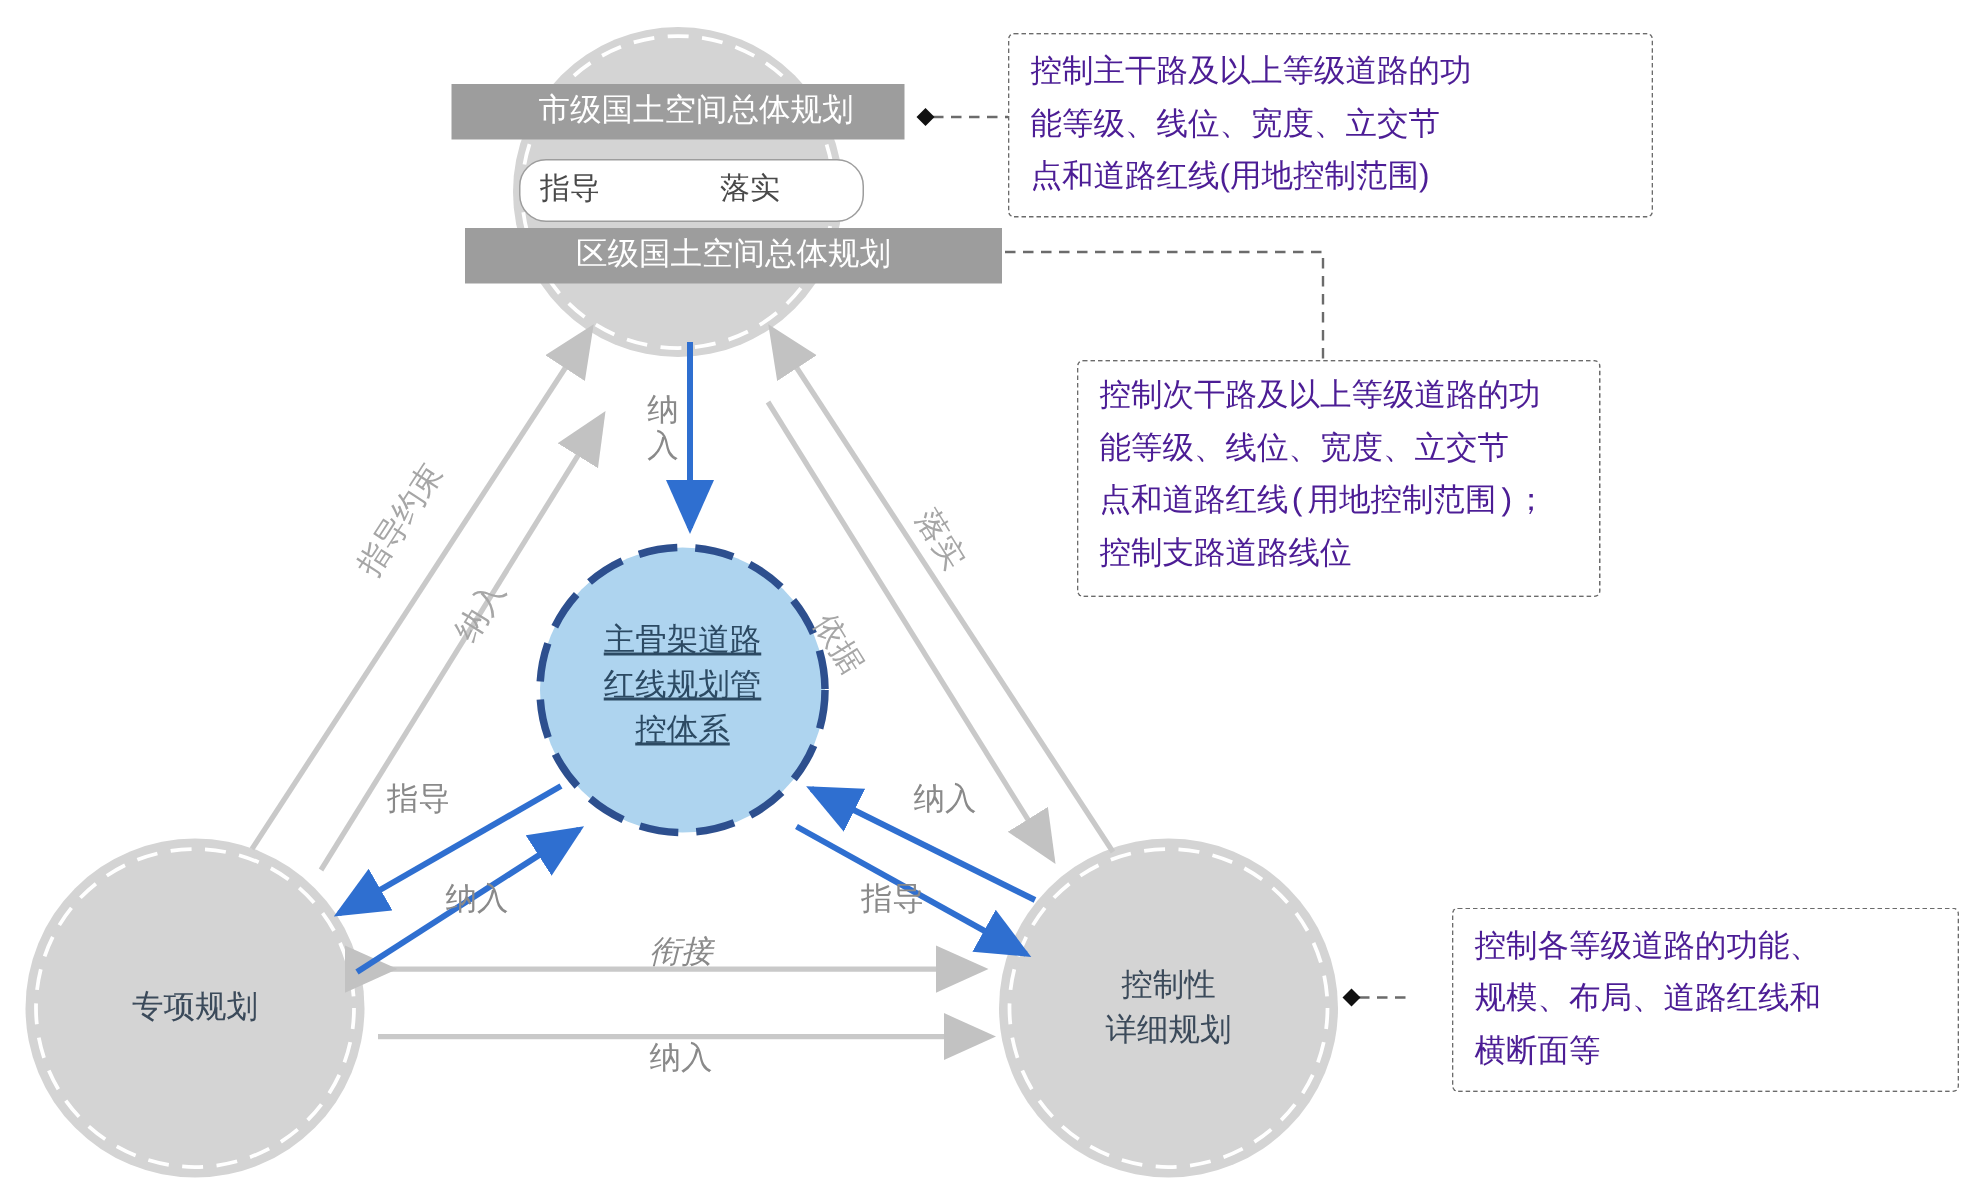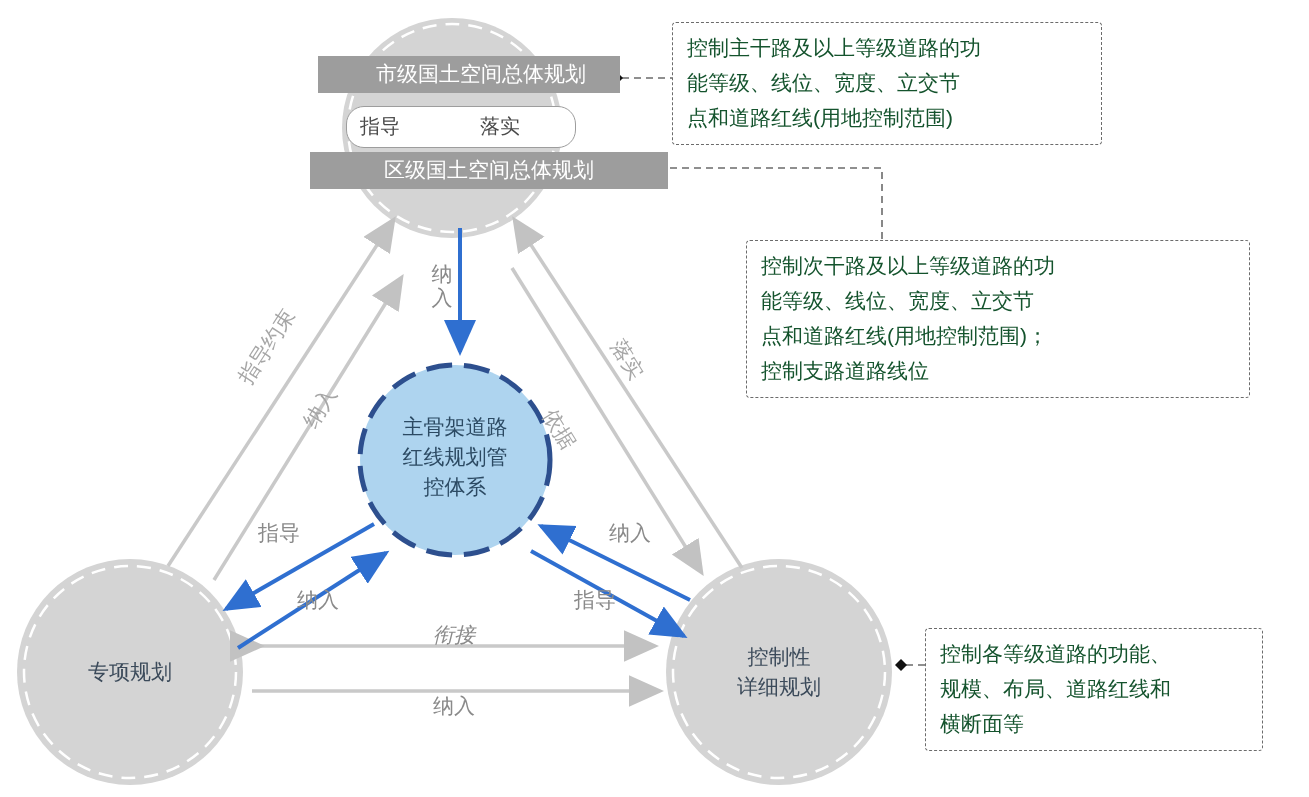--- a/index.html
+++ b/index.html
@@ -60,21 +60,21 @@
     font-size: 20px;
     line-height: 28px;
     color: #4a4a4a;
     white-space: nowrap;
   }
   .callout {
     position: absolute;
     border: 1.6px dashed #6b6b6b;
     border-radius: 4px;
     background: #ffffff;
-    color: #14532d;
+    color: #4c1d95;
     font-size: 21px;
     line-height: 35px;
     padding: 7px 12px 9px 14px;
     box-sizing: border-box;
     white-space: pre-line;
   }
   .edge-label {
     position: absolute;
     font-size: 21px;
     line-height: 25px;
@@ -168,47 +168,47 @@
       <path d="M622,168 L882,168 L882,240" stroke="#6b6b6b" stroke-width="1.6" fill="none" stroke-dasharray="7 5"></path>
       <path d="M617,162 L623,168 L617,174 L611,168 z" fill="#111111"></path>
     </g>
 
     <g>
       <path d="M906,665 L938,665" stroke="#6b6b6b" stroke-width="1.6" fill="none" stroke-dasharray="7 5"></path>
       <path d="M901,659 L907,665 L901,671 L895,665 z" fill="#111111"></path>
     </g>
   </svg>
 
-  <div class="bar-label" style="left:318px; top:56px; width:302px;padding-left:34px;">市级国土空间总体规划</div>
+  <div class="bar-label" style="left:301px; top:56px; width:302px;padding-left:34px;">市级国土空间总体规划</div>
 
   <div class="bar-label" style="left:310px; top:152px; width:358px;">区级国土空间总体规划</div>
 
   <div class="pill" style="left:346px; top:106px; width:230px; height:42px;"></div>
   <div class="pill-text" style="left:360px; top:112px;">指导</div>
   <div class="pill-text" style="left:480px; top:112px;">落实</div>
 
-  <div class="node-label center-label" style="left:355px; top:412px; width:200px;">主骨架道路
+  <div class="node-label center-label" style="left:355px; top:412px; width:200px;text-decoration:underline;">主骨架道路
 红线规划管
 控体系</div>
 
   <div class="node-label" style="left:679px; top:642px; width:200px;">控制性
 详细规划</div>
 
   <div class="node-label" style="left:30px; top:657px; width:200px;">专项规划</div>
 
   <div class="callout" style="left:672px; top:22px; width:430px;">控制主干路及以上等级道路的功
 能等级、线位、宽度、立交节
 点和道路红线(用地控制范围)</div>
 
-  <div class="callout" style="left:746px; top:240px; width:504px;">控制次干路及以上等级道路的功
+  <div class="callout" style="left:718px; top:240px; width:349px;font-family:Liberation Mono, monospace;">控制次干路及以上等级道路的功
 能等级、线位、宽度、立交节
 点和道路红线(用地控制范围)；
 控制支路道路线位</div>
 
-  <div class="callout" style="left:925px; top:605px; width:338px;margin-top:23px;">控制各等级道路的功能、
+  <div class="callout" style="left:968px; top:605px; width:338px;">控制各等级道路的功能、
 规模、布局、道路红线和
 横断面等</div>
 
   <div class="edge-label vert" style="left:426px; top:262px; width:32px;">纳入</div>
 
   <div class="edge-label" style="left:249px; top:520px; width:60px;">指导</div>
 
   <div class="edge-label" style="left:288px; top:587px; width:60px;">纳入</div>
 
   <div class="edge-label" style="left:600px; top:520px; width:60px;">纳入</div>

